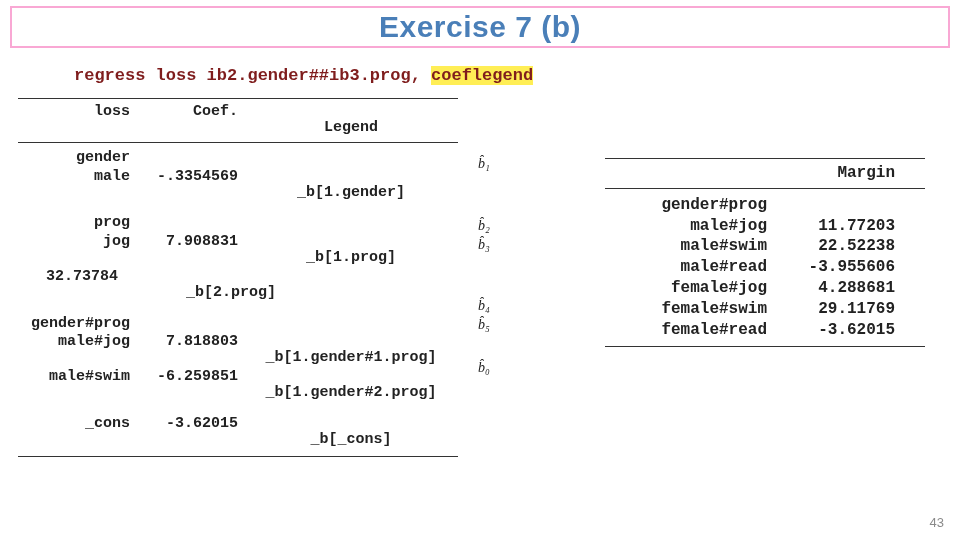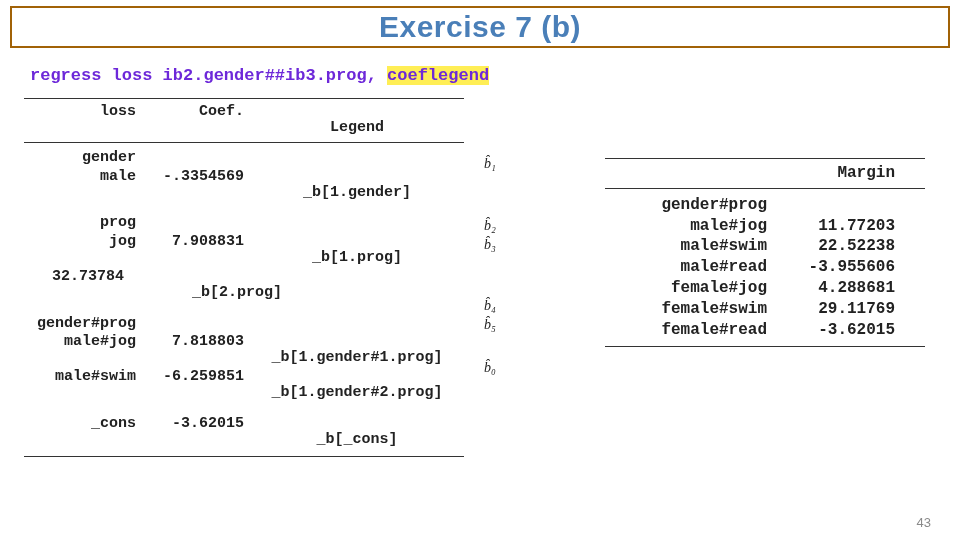--- a/index.html
+++ b/index.html
@@ -6,46 +6,47 @@
   body {
     width: 960px;
     height: 540px;
     background: #ffffff;
     font-family: Arial, sans-serif;
     position: relative;
     overflow: hidden;
   }
   .title-bar {
     margin: 6px 10px 0 10px;
-    border: 2px solid #a16207;
+    border: 2px solid #f9a8d4;
     padding: 2px 4px;
     text-align: center;
   }
   .title-text {
     font-size: 30px;
     font-weight: bold;
     color: #4a7fb8;
     letter-spacing: 0.5px;
   }
   .content {
     position: relative;
     padding: 18px 30px 0 30px;
   }
   .cmd-line {
     font-family: "Courier New", monospace;
     font-size: 17px;
     font-weight: bold;
-    color: #6d28d9;
+    color: #7f1d1d;
+    margin-left: 44px;
   }
   .hl {
     background: #ffee55;
   }
   .left-block {
     position: absolute;
-    left: 24px;
+    left: 18px;
     top: 50px;
   }
   .reg-table {
     font-family: "Courier New", monospace;
     font-size: 15px;
     font-weight: bold;
     color: #222;
   }
   .hline {
     border: none;
@@ -88,21 +89,21 @@
     font-size: 16px;
     font-weight: bold;
     color: #222;
   }
   .marg-row { display: flex; line-height: 1.3; }
   .mcol-label { width: 170px; text-align: right; padding-right: 8px; }
   .mcol-val   { width: 130px; text-align: right; padding-right: 10px; }
 
   .page-num {
     position: absolute;
-    right: 29px;
+    right: 16px;
     bottom: 10px;
     font-size: 13px;
     color: #8a8a8a;
   }
 </style>
 </head>
 <body>
 
 <div class="title-bar">
   <span class="title-text">Exercise 7 (b)</span>

